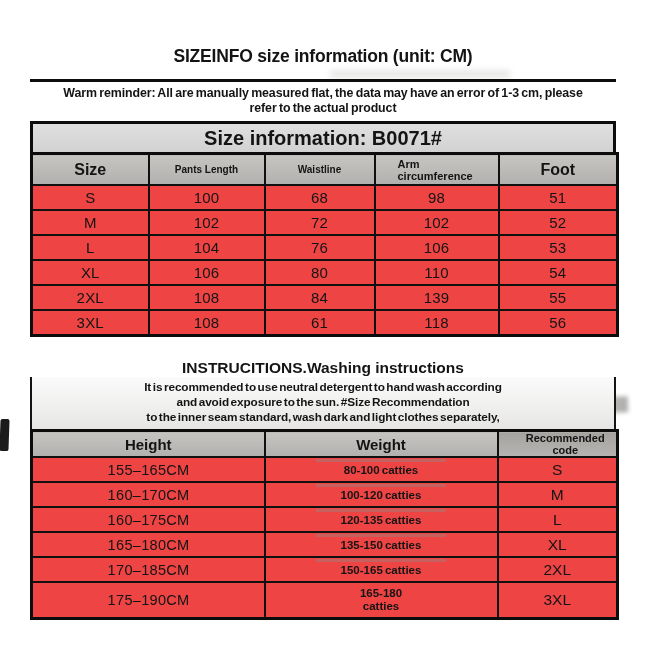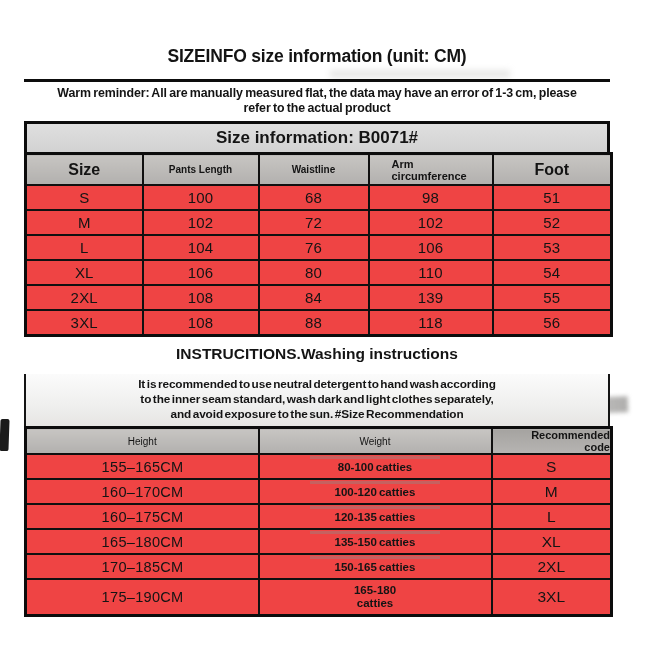--- a/index.html
+++ b/index.html
@@ -2,66 +2,66 @@
 <html><head>
 <meta charset="utf-8">
 <style>
   html,body{margin:0;padding:0;}
   body{
     width:650px;height:650px;position:relative;overflow:hidden;
     background:#ffffff;color:#141414;
     font-family:"Liberation Sans","DejaVu Sans",sans-serif;
     -webkit-font-smoothing:antialiased;
   }
-  .sheet{position:absolute;left:24px;top:0;width:586px;}
+  .sheet{position:absolute;left:30px;top:0;width:586px;}
 
   
   .main-title{margin-top:46px;text-align:center;font-weight:bold;font-size:17.5px;letter-spacing:-.2px;}
 
   
   .topline{margin-top:12px;height:3px;background:#0d0d0d;}
 
   
   .reminder{margin-top:4px;text-align:center;font-weight:bold;font-size:12.4px;line-height:15px;word-spacing:-1px;letter-spacing:-.1px;}
   .reminder div{white-space:nowrap;}
 
   
   .banner{
     margin-top:5px;box-sizing:border-box;border:3px solid #0c0c0c;border-bottom:none;
     background:linear-gradient(180deg,#dfdfdf,#d2d2d2);
-    height:31px;line-height:28px;text-align:center;font-weight:bold;font-size:17px;
+    height:31px;line-height:28px;text-align:center;font-weight:bold;font-size:20px;
   }
 
   
   table{border-collapse:collapse;table-layout:fixed;width:586px;background:#ef4444;}
   table{border:3px solid #0c0c0c;}
   td{border:2px solid #101010;text-align:center;vertical-align:middle;padding:0;overflow:visible;}
   tr.hdr td{background:linear-gradient(180deg,#c7c5c2,#b2b0ae);}
   .size-table tr.hdr td{height:29px;}
   .size-table tr.row td{height:23px;font-size:15px;letter-spacing:.2px;}
   .hd-big{font-size:16px;font-weight:bold;}
   .hd-small{font-size:10px;font-weight:bold;}
   .hd-arm{font-size:11px;font-weight:bold;text-align:left;padding-left:22px;line-height:12px;white-space:pre-line;}
 
   
-  .wash-title{margin-top:8px;text-align:center;font-weight:bold;font-size:15.5px;}
+  .wash-title{margin-top:22px;text-align:center;font-weight:bold;font-size:15.5px;}
   .wash-box{
-    margin-top:11px;box-sizing:border-box;
+    box-sizing:border-box;
     border-left:2.5px solid #141414;border-right:2.5px solid #141414;
     background:linear-gradient(180deg,#fbfbfb 0%,#efefee 60%,#e6e5e3 100%);
     padding:3px 17px 4px;text-align:center;font-weight:bold;font-size:11.8px;line-height:15px;
     word-spacing:-1.6px;letter-spacing:-.1px;
   }
   .wash-box div{white-space:nowrap;}
 
   
   .rec-table tr.hdr td{height:22px;}
   .rec-table tr.row td{height:23px;}
-  .hd-mid{font-size:10px;font-weight:normal;}
-  .hd-rec{font-size:11px;font-weight:bold;text-align:right;padding-left:16px;line-height:12px;white-space:pre-line;
+  .hd-mid{font-size:15px;font-weight:bold;}
+  .hd-rec{font-size:11px;font-weight:bold;text-align:center;padding-left:16px;line-height:12px;white-space:pre-line;
           background:linear-gradient(180deg,#a5a3a0,#b6b4b2) !important;}
   .cell-height{font-size:15.5px;letter-spacing:.3px;}
   .cell-height span{display:inline-block;transform:scaleX(.94);}
   .cell-weight{font-size:11.5px;font-weight:bold;word-spacing:-1px;position:relative;}
   .cell-weight .smudge{position:absolute;left:22%;top:1px;width:56%;height:3px;background:rgba(140,138,135,.42);}
   .cell-code{font-size:15.5px;}
   .overflow-wrap{position:relative;z-index:2;height:34px;display:flex;flex-direction:column;justify-content:center;
                  line-height:13px;white-space:pre-line;}
 
   
@@ -142,33 +142,33 @@
     <tr class="row">
       <td>2XL</td>
       <td>108</td>
       <td>84</td>
       <td>139</td>
       <td>55</td>
     </tr>
     <tr class="row">
       <td>3XL</td>
       <td>108</td>
-      <td>88</td>
+      <td>61</td>
       <td>118</td>
       <td>56</td>
     </tr>
   </tbody>
     </table>
 
   <div class="wash-title">INSTRUCITIONS.Washing instructions</div>
 
   <div class="wash-box">
     <div>It is recommended to use neutral detergent to hand wash according</div>
+    <div>and avoid exposure to the sun. #Size Recommendation</div>
     <div>to the inner seam standard, wash dark and light clothes separately,</div>
-    <div>and avoid exposure to the sun. #Size Recommendation</div>
   </div>
 
   <table class="rec-table">
     <colgroup>
         <col style="width:233px">
         <col style="width:233px">
         <col style="width:120px">
       </colgroup>
     <tbody>
         <tr class="hdr">

